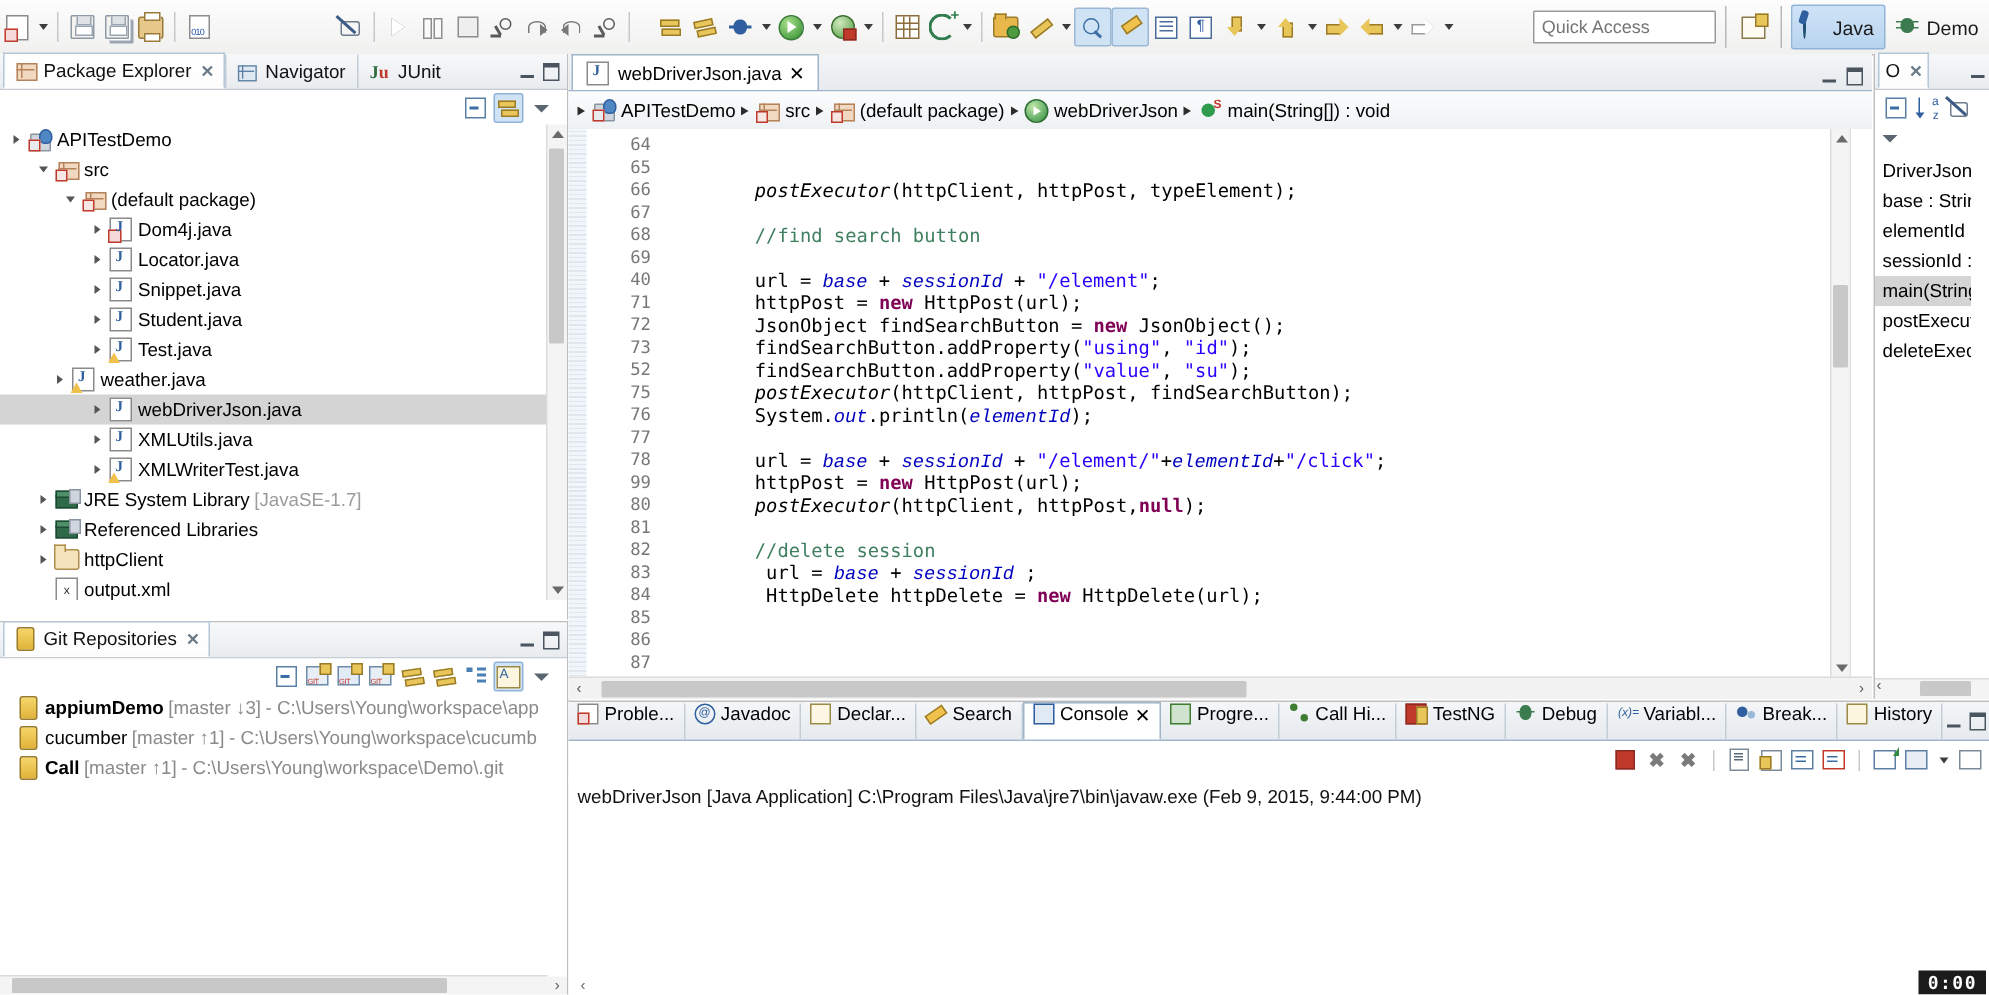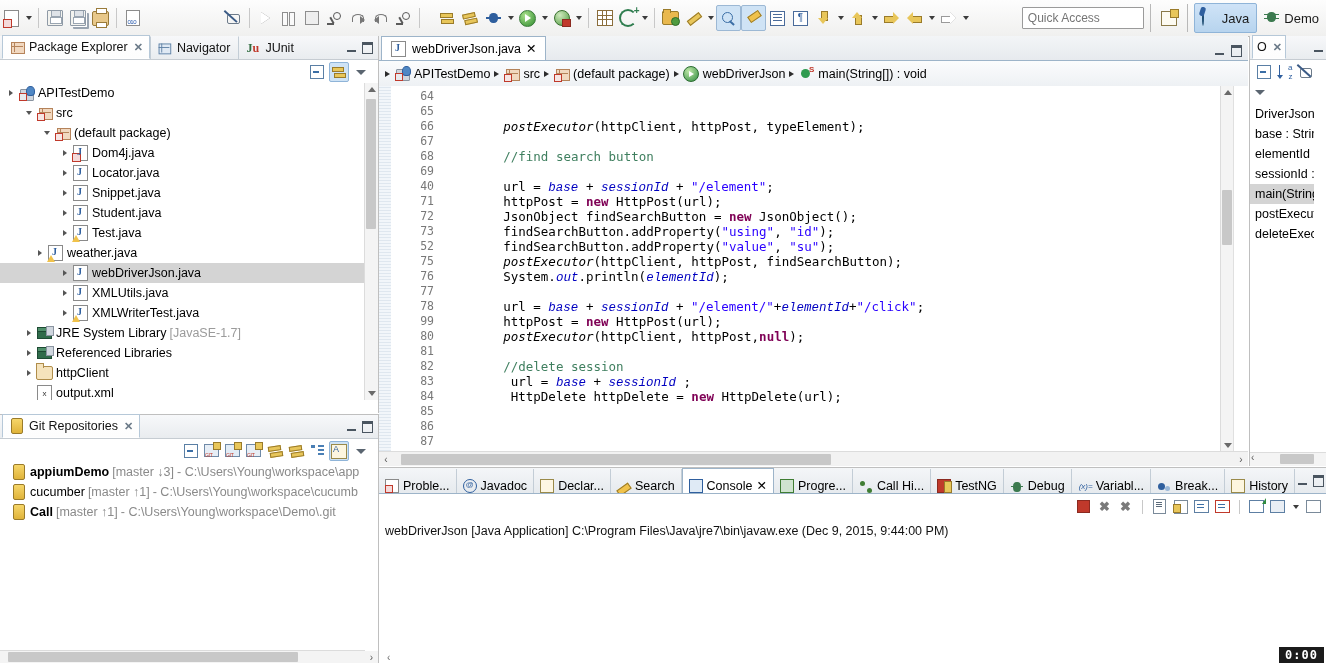--- a/index.html
+++ b/index.html
@@ -281,21 +281,21 @@
   .i-greenball{width:12px;height:12px;border-radius:50%;background:radial-gradient(circle at 35% 30%,#bfe8a8,#2f8b3f);border:1px solid #2a6b2f;}
 
   
   #console{left:379px;top:467px;width:947px;height:196px;border-top:1px solid #bfbfbf;}
   .cons-tabbar{
     height:25px;display:flex;align-items:flex-end;
     background:linear-gradient(#f4f6f8,#e6eaee);border-bottom:1px solid #9db4c9;
     overflow:hidden;
   }
   .cons-tab{
-    display:flex;align-items:flex-end;gap:4px;height:24px;padding:0 6px;font-size:12.5px;
+    display:flex;align-items:flex-start;gap:4px;height:24px;padding:0 6px;font-size:12.5px;
     border-right:1px solid #c3cdd6;white-space:nowrap;
   }
   .cons-tab.active{background:#fff;border:1px solid #9db4c9;border-bottom:none;}
   .cons-toolbar{
     height:25px;display:flex;align-items:center;justify-content:flex-end;gap:4px;
     padding-right:4px;background:#fff;border-bottom:1px solid #e3e3e3;
   }
   .cbtn{width:17px;height:16px;display:flex;align-items:center;justify-content:center;}
   .c-term{width:11px;height:11px;background:#c0392b;border:1px solid #8b2a20;}
   .c-x{color:#7a7a7a;font-size:13px;font-weight:bold;}
@@ -1227,21 +1227,21 @@
       <div class="cbtn">
           <span class="c-disp"></span>
         </div>
       <div class="tb-arrow"></div>
       <div class="cbtn">
           <span class="c-new"></span>
         </div>
     </div>
 
     <div class="cons-body">
-      <div class="cons-line">webDriverJson [Java Application] C:\Program Files\Java\jre7\bin\javaw.exe (Dec 9, 2015, 9:44:00 PM)</div>
+      <div class="cons-line">webDriverJson [Java Application] C:\Program Files\Java\jre7\bin\javaw.exe (Feb 9, 2015, 9:44:00 PM)</div>
     </div>
 
     <div class="cons-bottom">
       <span class="leftchev">‹</span>
     </div>
 
     <div class="timerbadge">0:00</div>
   </div>
 
 </div>

